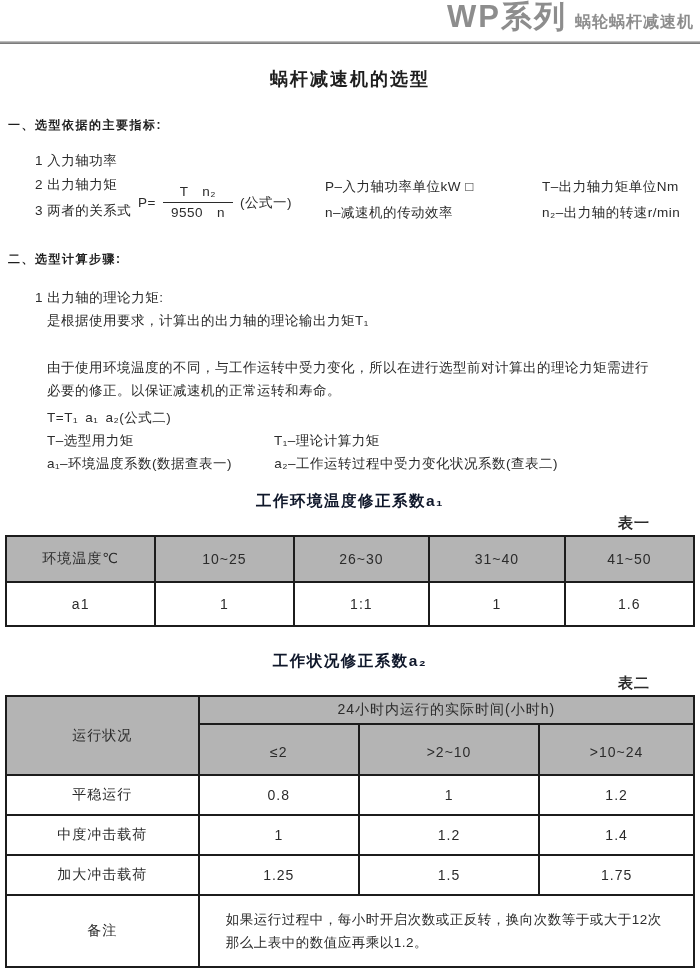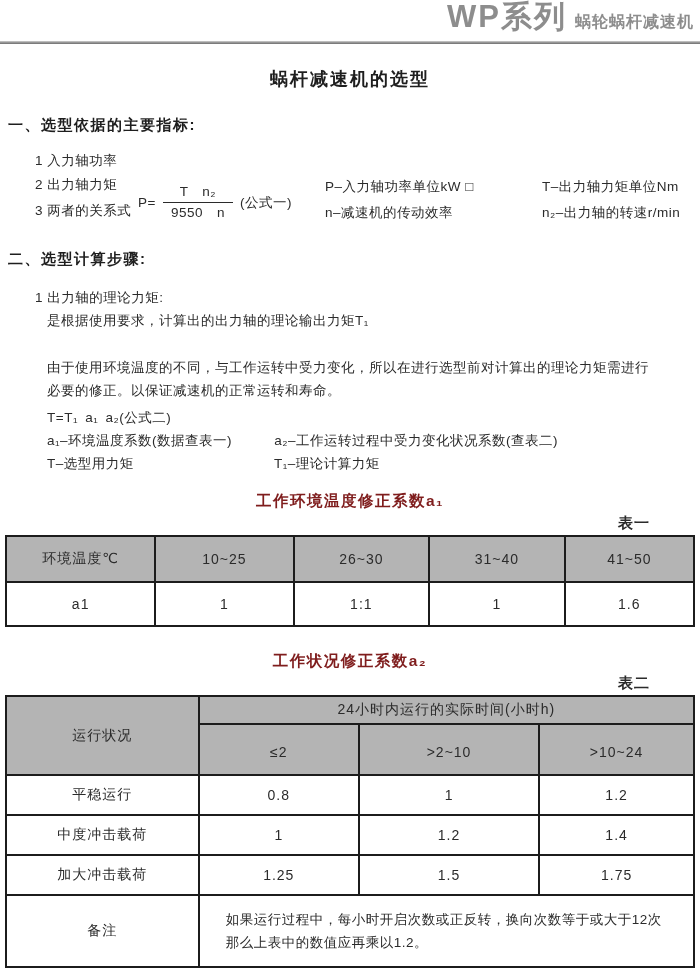--- a/index.html
+++ b/index.html
@@ -10,21 +10,21 @@
   .hdr { }
   .brand { text-align:right; padding-right:6px; line-height:34px; white-space:nowrap; }
   .brand-series { font-size:31px; font-weight:bold; color:#8d8d8d; letter-spacing:2px; }
   .brand-product { font-size:16px; font-weight:bold; color:#8d8d8d; margin-left:8px; letter-spacing:1px; }
   .hdr-rule { height:3px; margin-top:2px; background:linear-gradient(to bottom,#d2d2d2 0%,#9a9a9a 45%,#6e6e6e 100%); }
 
   
   .doc-title { text-align:center; font-size:18px; font-weight:bold; color:#1e1e1e;
                margin-top:24px; letter-spacing:2px; line-height:22px; }
 
-  .sec-heading { font-weight:bold; font-size:15px; color:#1e1e1e; margin-left:8px;
+  .sec-heading { font-weight:bold; font-size:12px; color:#1e1e1e; margin-left:8px;
                  letter-spacing:1.5px; line-height:18px; }
   .sec-1 { margin-top:26px; }
   .sec-2 { margin-top:12px; }
 
   
   .indicators { position:relative; height:88px; margin-top:16px; font-size:13.5px; letter-spacing:0.5px; }
   .ind-item { position:absolute; left:35px; line-height:18px; }
   .ind-1 { top:2px; } .ind-2 { top:26px; } .ind-3 { top:52px; }
   .formula1 { position:absolute; left:138px; top:34px; display:flex; align-items:center; gap:7px; }
   .frac { display:inline-flex; flex-direction:column; text-align:center; line-height:16px; font-size:13.5px; }
@@ -37,21 +37,21 @@
   
   .step { margin-left:35px; font-size:13.5px; line-height:23px; letter-spacing:0.5px; }
   .step-1 { margin-top:18px; }
   .step-2 { margin-top:24px; }
   .step-indent { margin-left:12px; }
   .formula2 { margin-top:4px; margin-left:12px; }
   .legend-row { margin-left:12px; white-space:nowrap; }
   .legend-col-a { display:inline-block; width:223px; }
 
   
-  .tbl-title { text-align:center; font-weight:bold; font-size:15.5px; color:#7f1d1d; letter-spacing:1.5px; line-height:20px; }
+  .tbl-title { text-align:center; font-weight:bold; font-size:15.5px; color:#0f172a; letter-spacing:1.5px; line-height:20px; }
   .tt-1 { margin-top:16px; } .tt-2 { margin-top:24px; }
   .tbl-tag { text-align:right; font-weight:bold; font-size:15px; padding-right:50px; margin-top:3px; line-height:18px; letter-spacing:1px; }
   table { border-collapse:collapse; width:690px; margin:3px auto 0; table-layout:fixed;
           font-size:14px; text-align:center; color:#2b2b2b; }
   th, td { border:2px solid #1c1c1c; font-weight:normal; letter-spacing:1px; }
   .gray { background:#b4b4b4; }
   .t-a1 th { height:42px; } .t-a1 td { height:40px; }
   .t-a2 .r-span  { height:28px; }
   .t-a2 .r-sub td { height:42px; padding-top:6px; }
   .t-a2 .r-data td { height:36px; }
@@ -99,26 +99,26 @@
   <div class="step step-1">
     <div>1 出力轴的理论力矩:</div>
     <div class="step-indent">是根据使用要求，计算出的出力轴的理论输出力矩T₁</div>
   </div>
 
   <div class="step step-2">
     <div class="step-indent">由于使用环境温度的不同，与工作运转中受力变化，所以在进行选型前对计算出的理论力矩需进行</div>
     <div class="step-indent">必要的修正。以保证减速机的正常运转和寿命。</div>
     <div class="formula2">T=T₁ a₁ a₂(公式二)</div>
     <div class="legend-row">
+      <span class="legend-col-a">T–选型用力矩</span>
+      <span>T₁–理论计算力矩</span>
+    </div>
+    <div class="legend-row">
       <span class="legend-col-a">a₁–环境温度系数(数据查表一)</span>
       <span>a₂–工作运转过程中受力变化状况系数(查表二)</span>
-    </div>
-    <div class="legend-row">
-      <span class="legend-col-a">T–选型用力矩</span>
-      <span>T₁–理论计算力矩</span>
     </div>
   </div>
 
   <div class="tbl-title tt-1">工作环境温度修正系数a₁</div>
   <div class="tbl-tag">表一</div>
   <table class="t-a1">
     <colgroup>
       <col style="width:21.7%">
         <col style="width:20.1%">
         <col style="width:19.7%">

